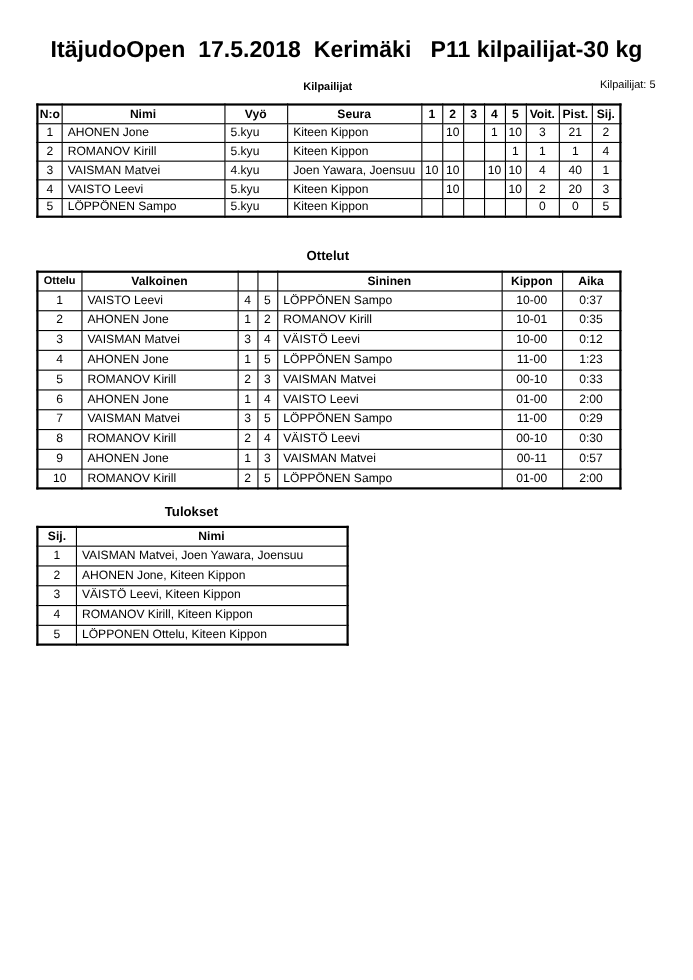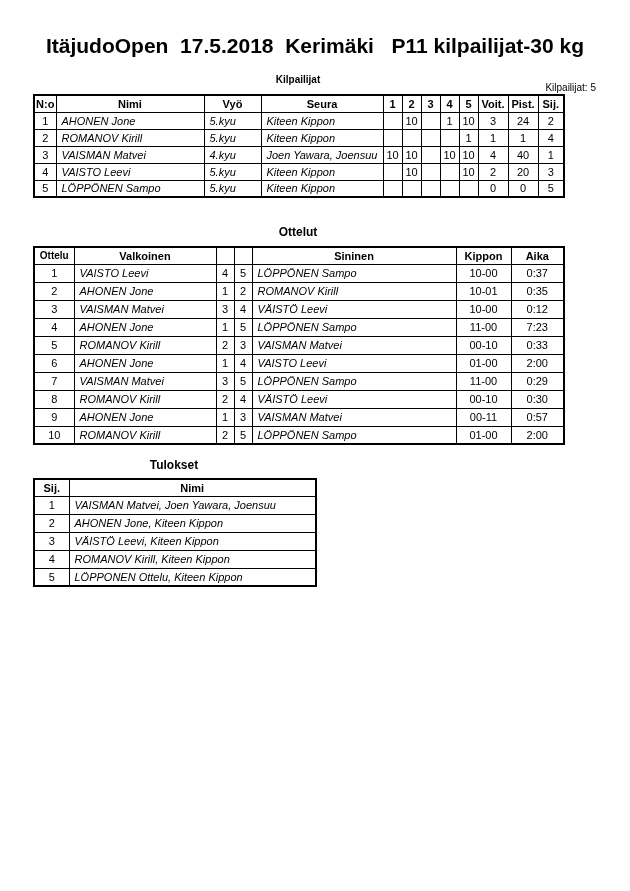--- a/index.html
+++ b/index.html
@@ -9,33 +9,33 @@
     font-family:"Liberation Sans", sans-serif;
     color:#000;
   }
   .page { position:relative; width:630px; height:891px; padding:34px 16px 0 33px; background:#fff; }
   .doc-title {
     width:564px; text-align:center; font-size:21px; font-weight:bold;
     white-space:pre; margin-bottom:11px;
   }
   .sec-head { position:relative; width:530px; text-align:center; margin-bottom:7px; }
   .sec-title { font-size:10px; font-weight:bold; display:inline-block; }
-  .count { position:absolute; right:-33px; top:13px; font-size:10px; font-weight:normal; }
+  .count { position:absolute; right:-33px; top:3px; font-size:10px; font-weight:normal; }
   table { border-collapse:collapse; table-layout:fixed; border:2px solid #000; background:#fff; }
   .t1 { width:530px; }
   .t2 { width:530px; }
   .t3 { width:282px; }
   th, td {
     border:1px solid #000; font-size:11px; overflow:hidden; white-space:nowrap;
     padding:0; vertical-align:middle; height:17px;
   }
   .t2 td, .t3 td { height:18px; }
   th { font-weight:bold; }
   .c { text-align:center; }
-  .l { text-align:left; padding-left:5px;font-style:italic; }
+  .l { text-align:left; padding-left:5px; }
   .mid-title { width:530px; text-align:center; font-size:12px; font-weight:bold; margin:27px 0 7px 0; }
   .mid-title.narrow { width:282px; margin:13px 0 6px 0; }
 </style>
 </head>
 <body>
 
 <div class="page">
 
   <div class="doc-title">ItäjudoOpen  17.5.2018  Kerimäki   P11 kilpailijat-30 kg</div>
 
@@ -80,21 +80,21 @@
         <td class="c">1</td>
         <td class="l">AHONEN Jone</td>
         <td class="l">5.kyu</td>
         <td class="l">Kiteen Kippon</td>
         <td class="c"></td>
         <td class="c">10</td>
         <td class="c"></td>
         <td class="c">1</td>
         <td class="c">10</td>
         <td class="c">3</td>
-        <td class="c">24</td>
+        <td class="c">21</td>
         <td class="c">2</td>
       </tr>
       <tr>
         <td class="c">2</td>
         <td class="l">ROMANOV Kirill</td>
         <td class="l">5.kyu</td>
         <td class="l">Kiteen Kippon</td>
         <td class="c"></td>
         <td class="c"></td>
         <td class="c"></td>
@@ -200,21 +200,21 @@
         <td class="c">10-00</td>
         <td class="c">0:12</td>
       </tr>
       <tr>
         <td class="c">4</td>
         <td class="l">AHONEN Jone</td>
         <td class="c">1</td>
         <td class="c">5</td>
         <td class="l">LÖPPÖNEN Sampo</td>
         <td class="c">11-00</td>
-        <td class="c">7:23</td>
+        <td class="c">1:23</td>
       </tr>
       <tr>
         <td class="c">5</td>
         <td class="l">ROMANOV Kirill</td>
         <td class="c">2</td>
         <td class="c">3</td>
         <td class="l">VAISMAN Matvei</td>
         <td class="c">00-10</td>
         <td class="c">0:33</td>
       </tr>

